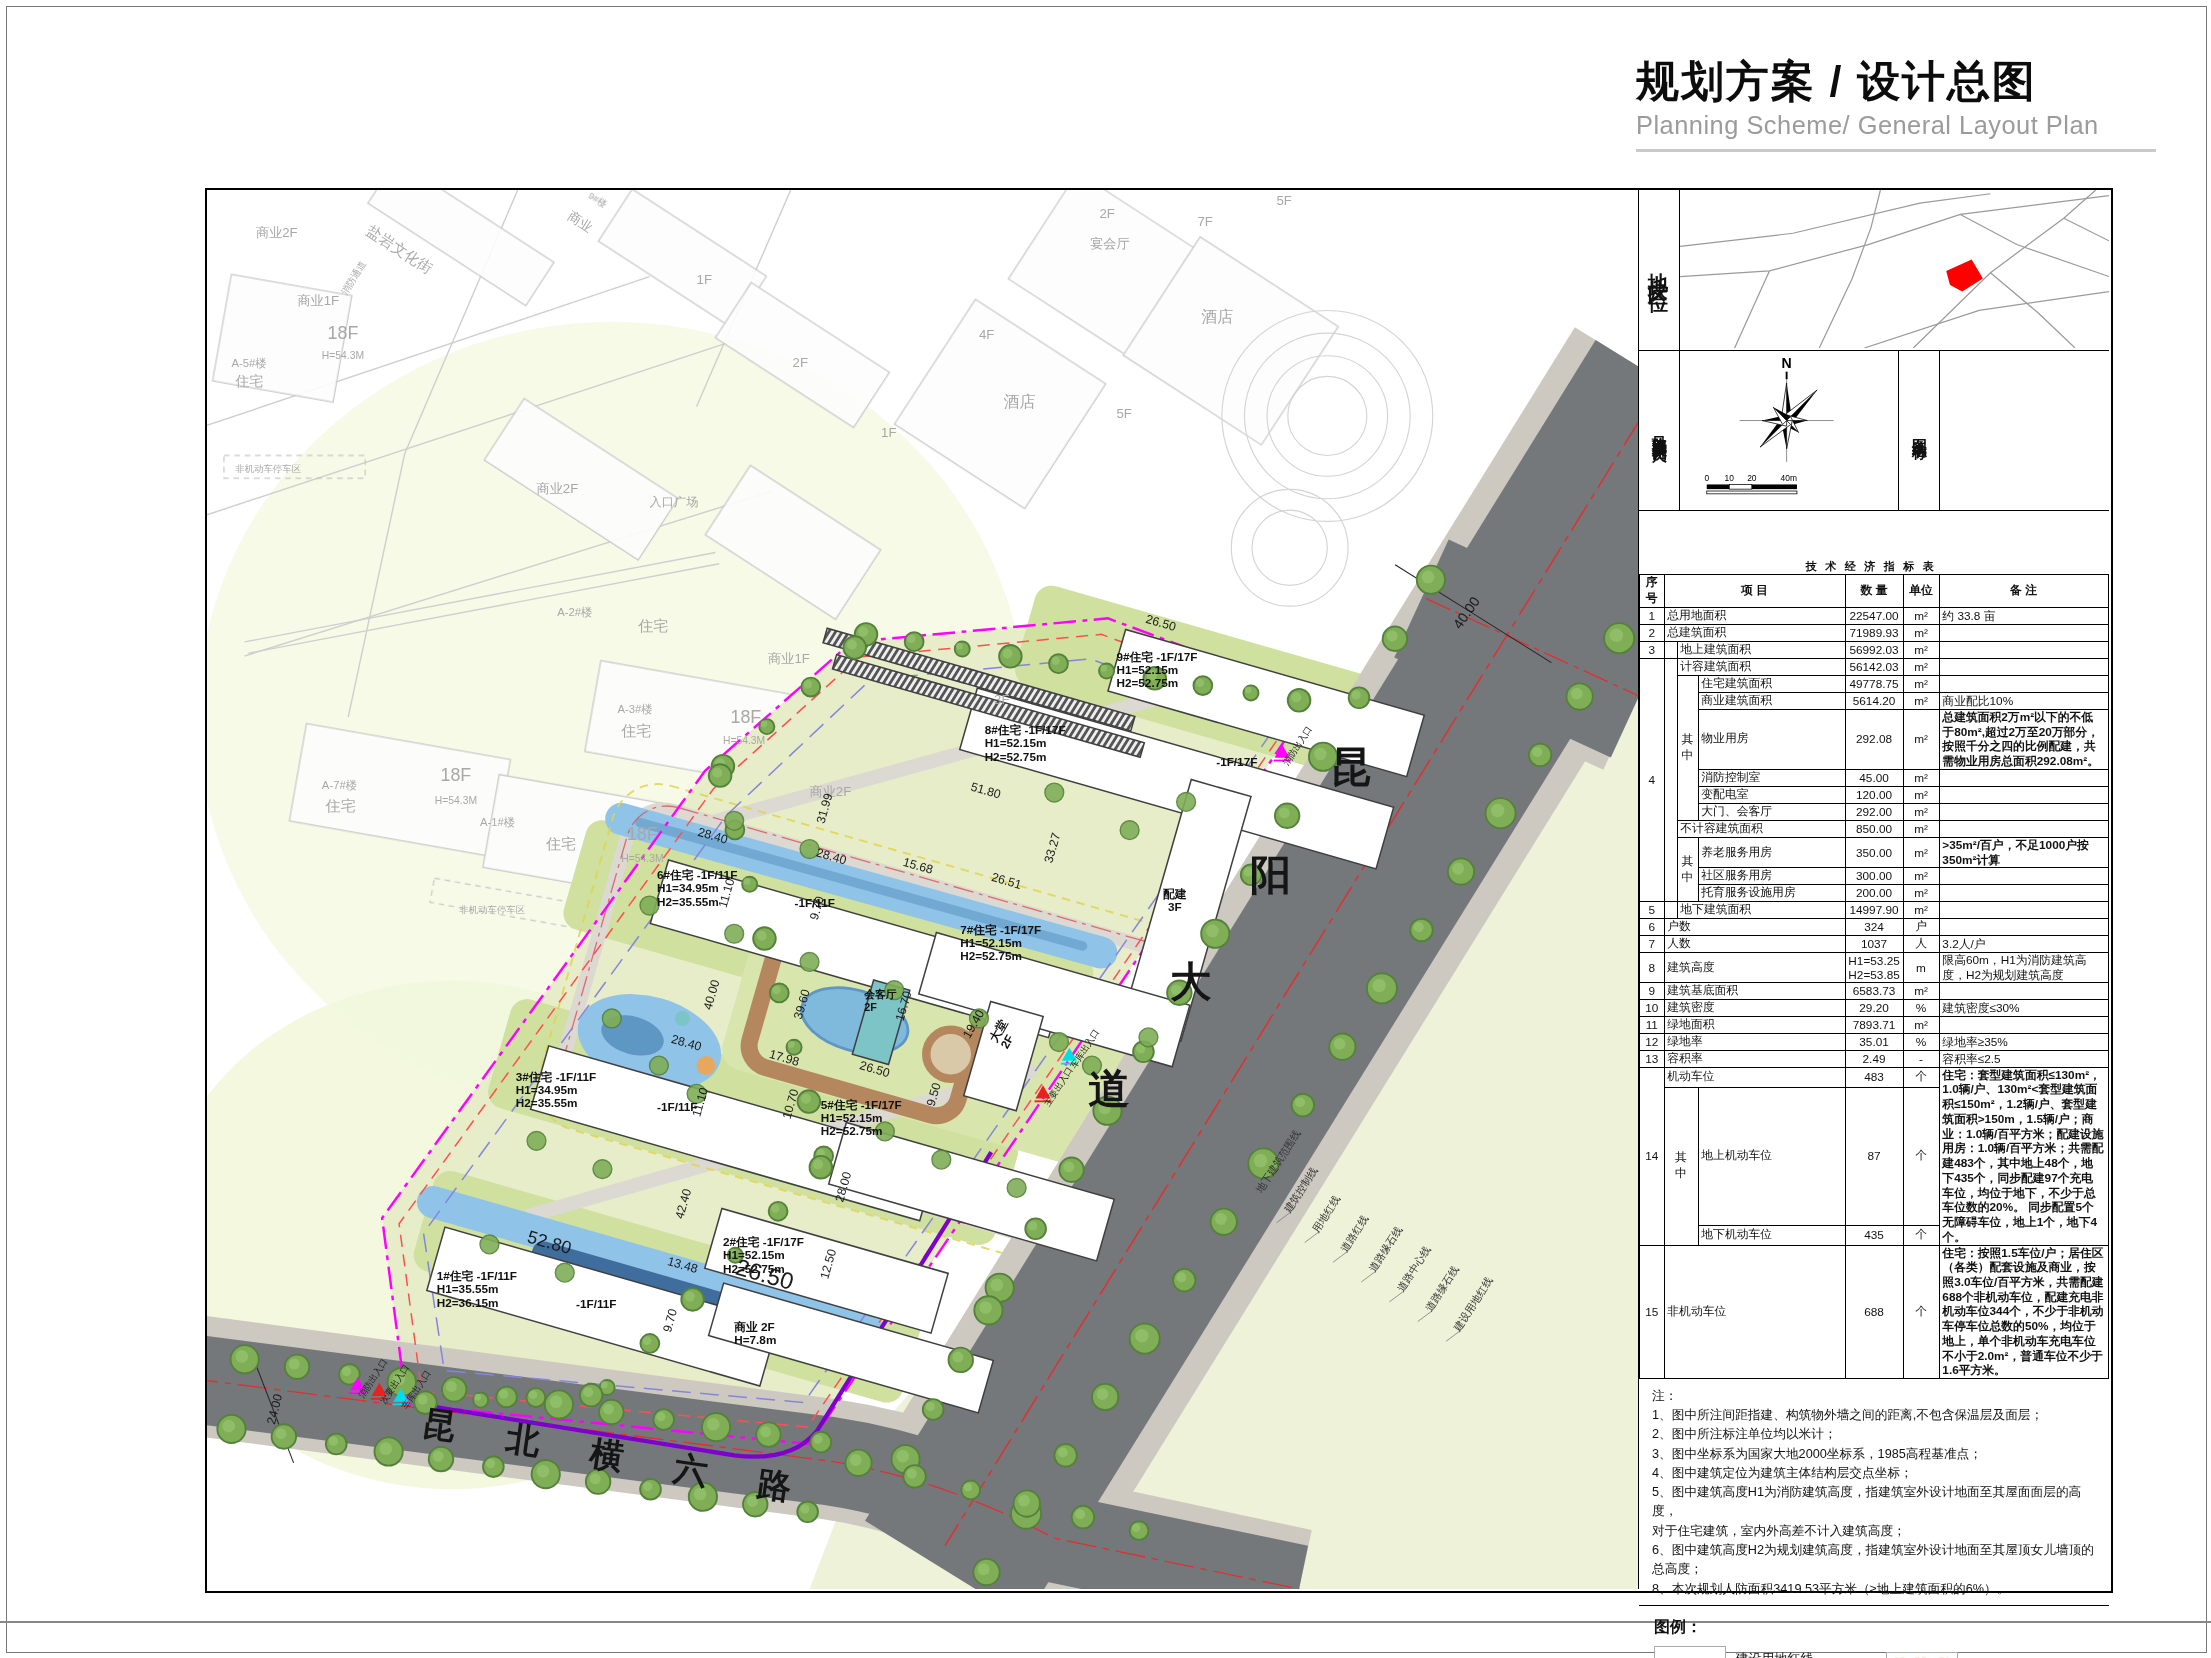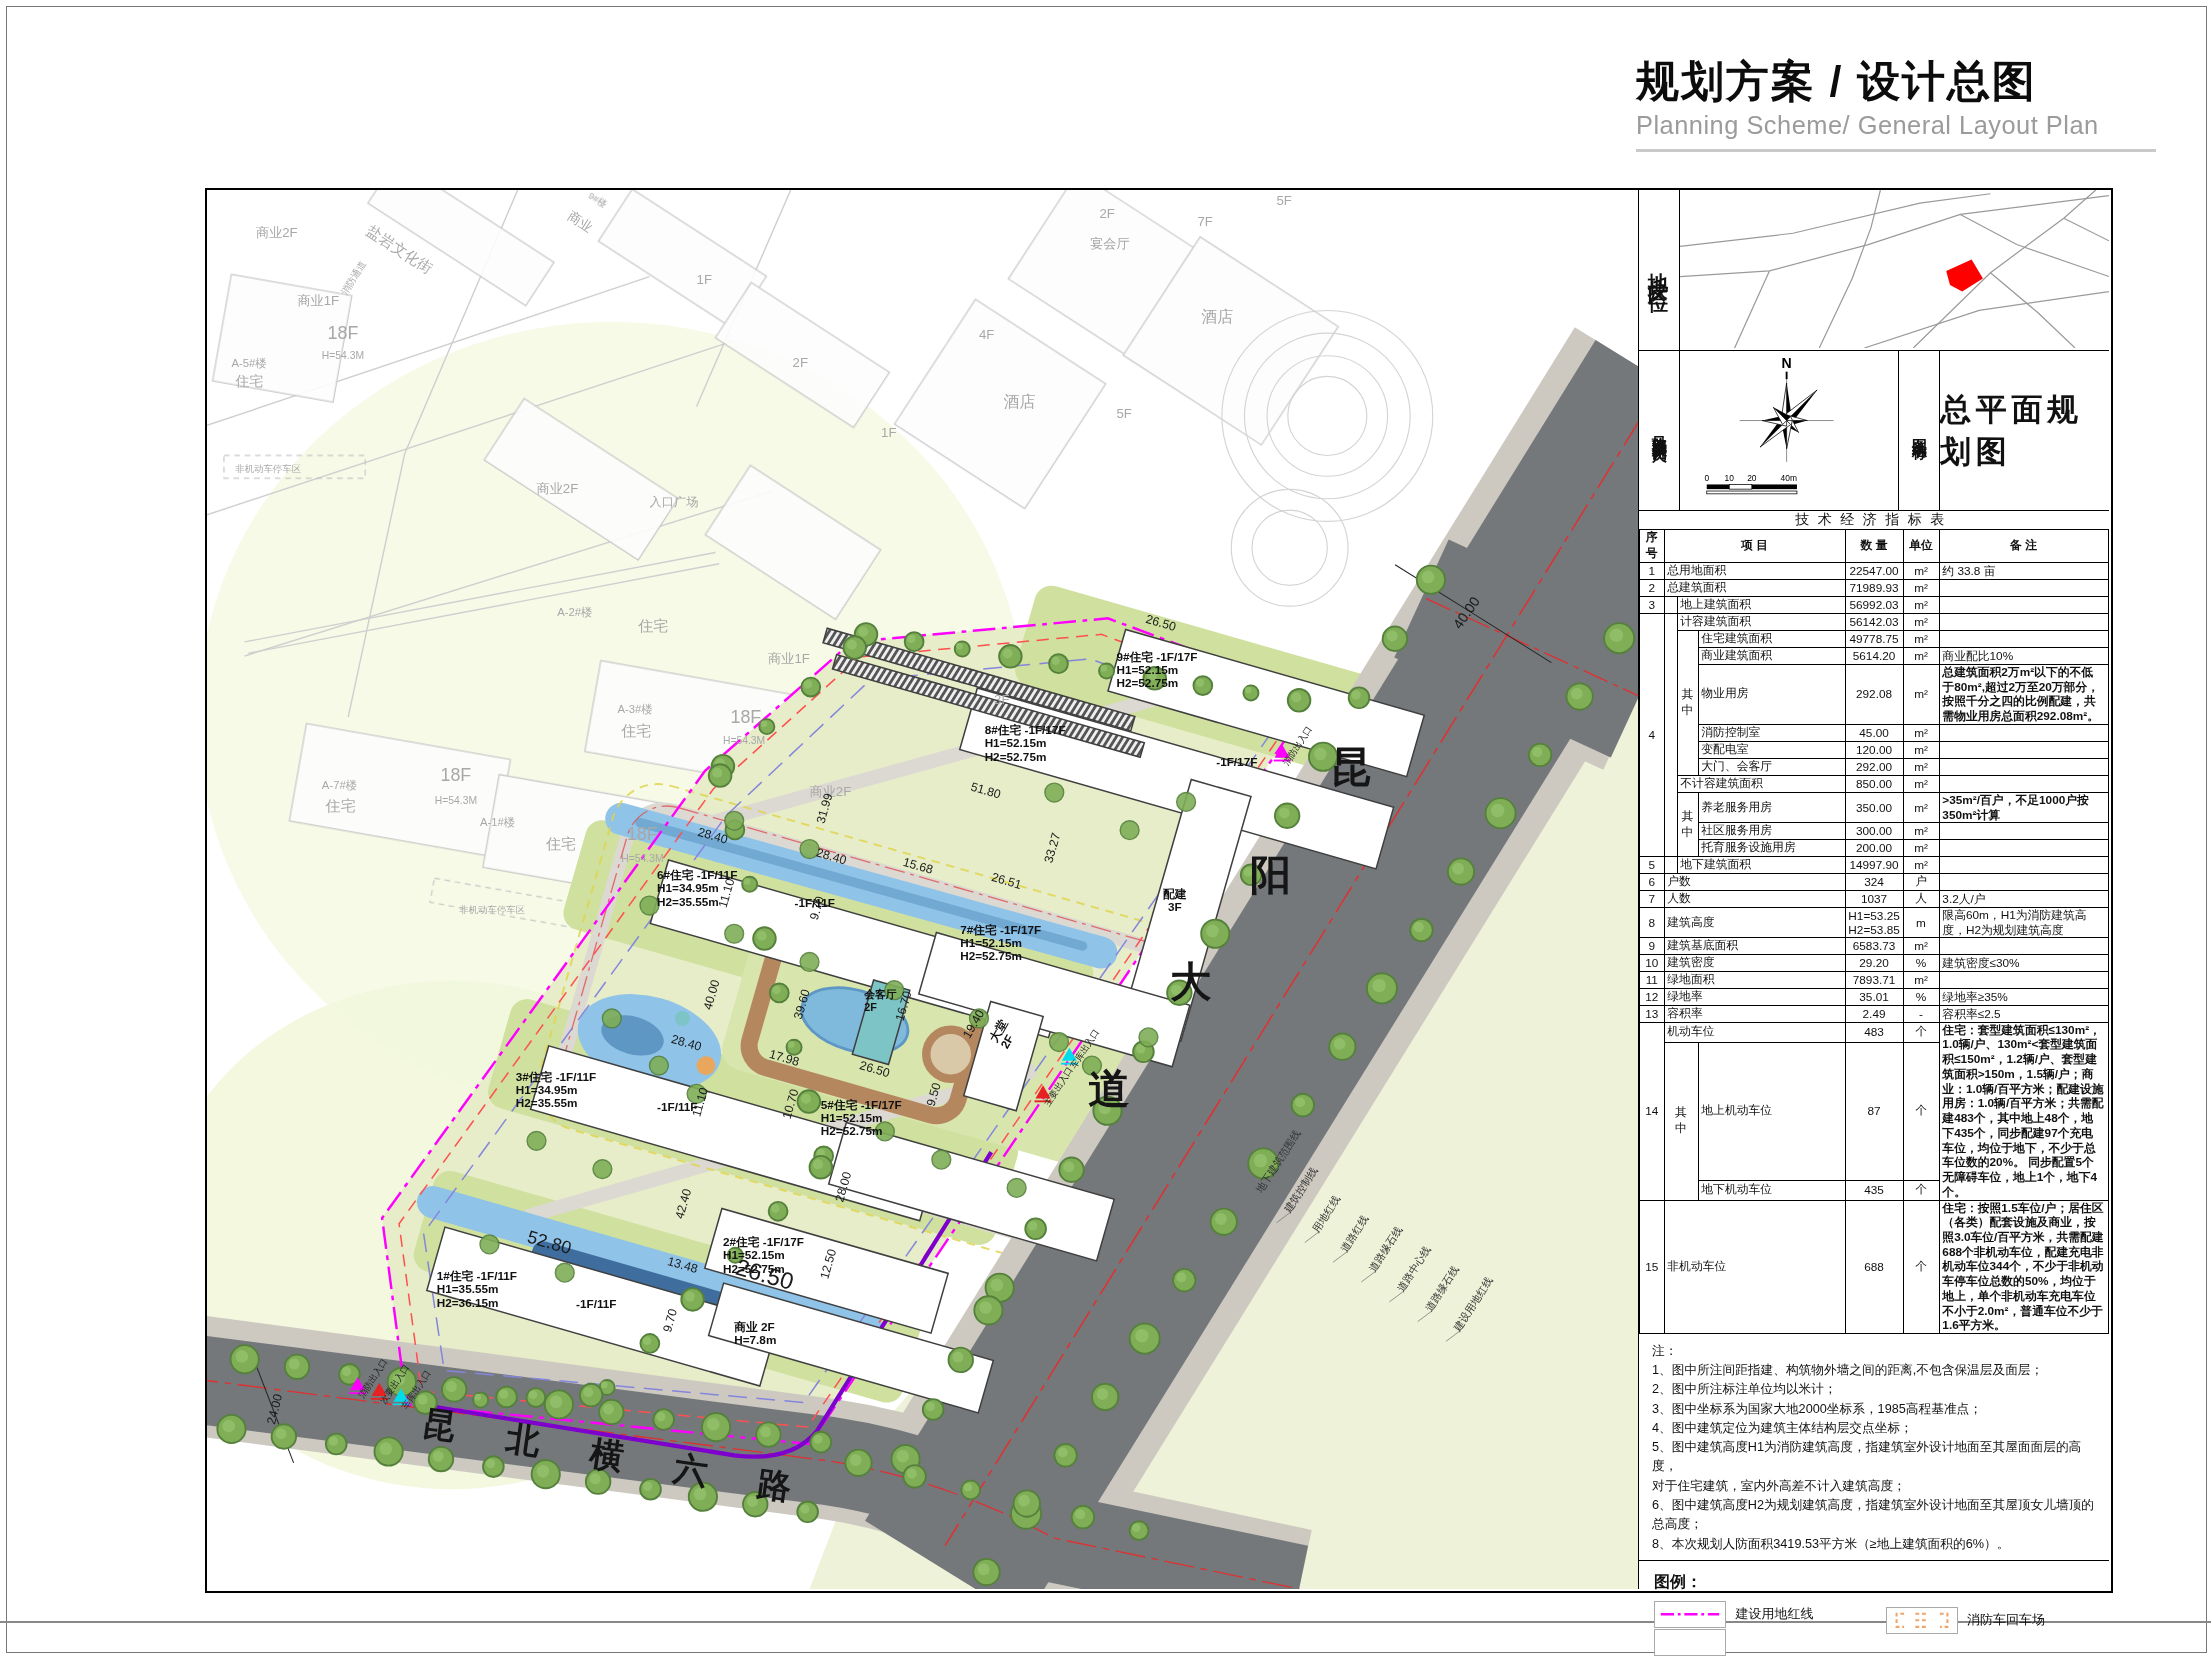--- a/index.html
+++ b/index.html
@@ -20,21 +20,21 @@
   .sec{border-bottom:1.9px solid #000;display:flex;}
   .vlab{width:40px;border-right:1.4px solid #000;display:flex;align-items:center;justify-content:center;
         writing-mode:vertical-lr;text-orientation:upright;font-weight:600;}
   .vlab.big{font-size:20px;letter-spacing:6.6px;}
   .vlab.small{font-size:15px;letter-spacing:1.9px;}
   .sec-location{height:160px;}
   .map-box{flex:1;position:relative;background:#fff;}
   .sec-rose{height:160px;}
   .rose-box{width:218px;border-right:1.4px solid #000;position:relative;}
   .name-box{flex:1;display:flex;align-items:center;justify-content:center;font-size:31px;font-weight:bold;letter-spacing:4.7px;}
-  .sec-band{height:24.5px;display:flex;align-items:center;justify-content:center;font-size:14px;font-weight:400;letter-spacing:8.5px;border-bottom:none;}
+  .sec-band{height:24.5px;display:flex;align-items:center;justify-content:center;font-size:11px;font-weight:700;letter-spacing:8.5px;border-bottom:none;margin-top:48px;}
   
   table.tec{border-collapse:collapse;width:469px;table-layout:fixed;}
   table.tec td{border:0.9px solid #000;font-size:11.8px;padding:0 2.8px;overflow:hidden;vertical-align:middle;}
   td.hc{text-align:center;font-weight:bold;font-size:12.2px;}
   td.c{text-align:center;}
   td.i{text-align:left;}
   td.r{font-size:8.5px;line-height:1.2;}
   td.rs{font-size:7.2px;line-height:1.25;font-weight:bold;}
   td.b{}
   .pre{white-space:pre-line;}
@@ -606,21 +606,20 @@
               <rect x="76" y="142" width="48" height="5" fill="#000"></rect>
               <rect x="28" y="149" width="96" height="3" fill="none" stroke="#000" stroke-width="0.8"></rect>
               <text x="28" y="138" font-size="9" text-anchor="middle" fill="#000">0</text>
               <text x="52" y="138" font-size="9" text-anchor="middle" fill="#000">10</text>
               <text x="76" y="138" font-size="9" text-anchor="middle" fill="#000">20</text>
               <text x="124" y="138" font-size="9" text-anchor="end" fill="#000">40m</text>
             </g>
         </svg>
       </div>
       <div class="vlab small">图纸名称</div>
-      <div class="name-box">总平面规划图</div>
     </div>
     <div class="sec sec-band">技术经济指标表</div>
     <table class="tec">
       <colgroup>
         <col style="width:24.5px">
           <col style="width:13px">
           <col style="width:21px">
           <col style="width:28px">
         <col style="width:119px">
           <col style="width:58px">

